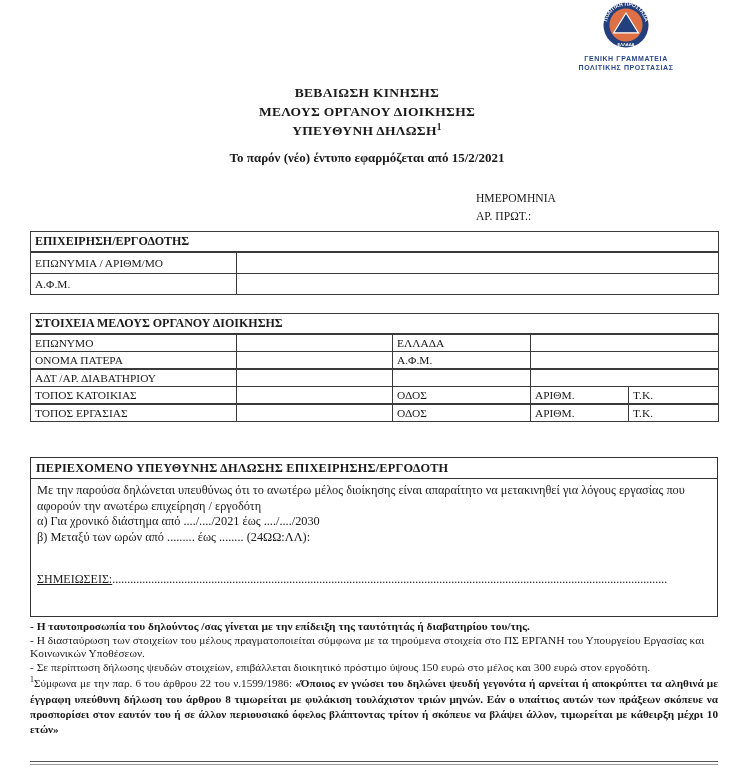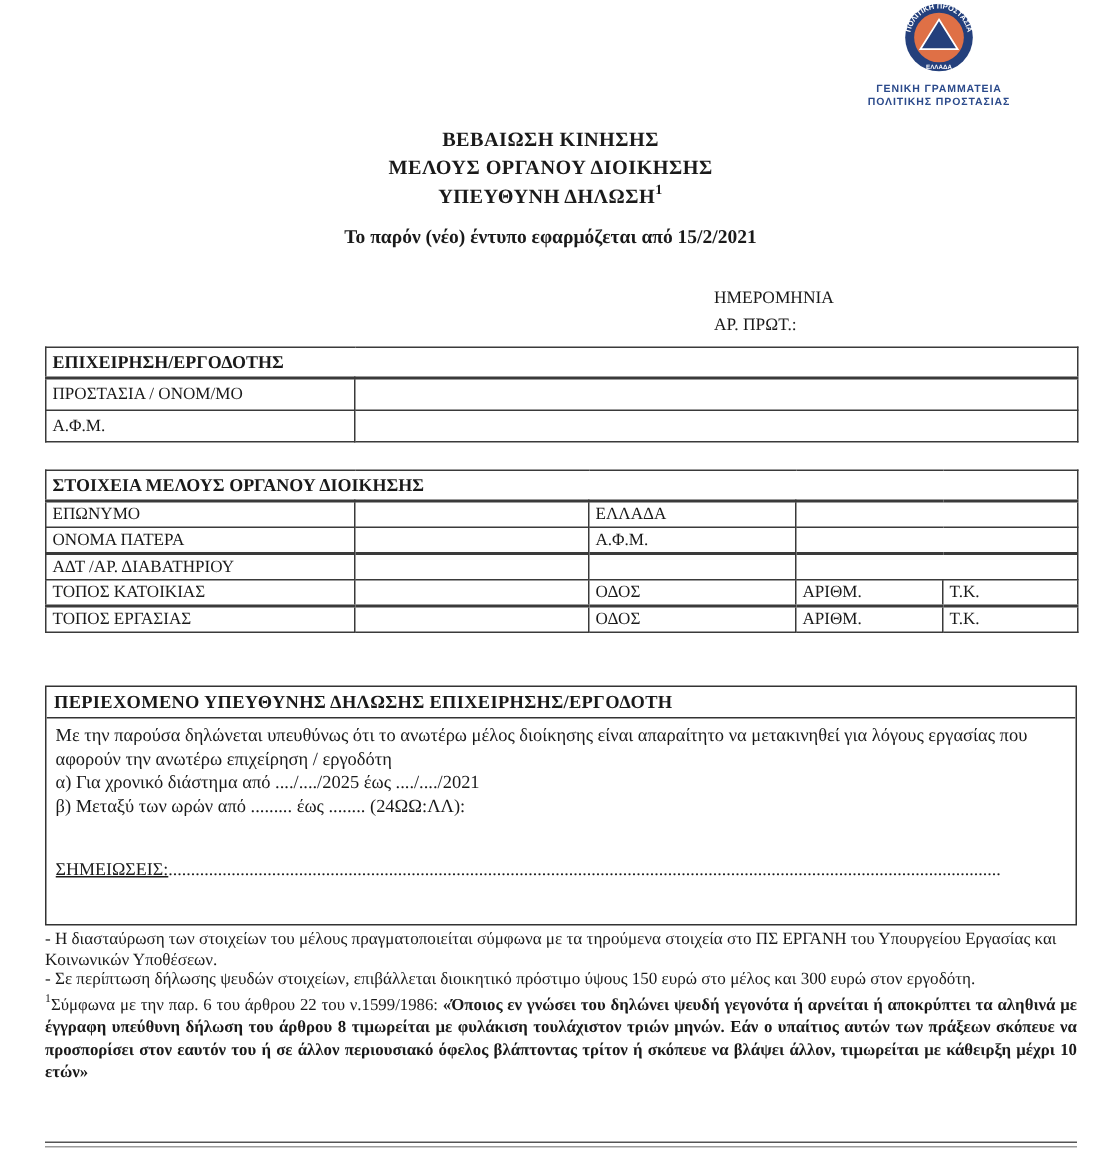--- a/index.html
+++ b/index.html
@@ -82,21 +82,21 @@
 <table class="abs employer-table">
   <colgroup>
       <col style="width:206px">
       <col style="width:482px">
     </colgroup>
   <tbody>
       <tr class="tbl-header">
     <th colspan="2">ΕΠΙΧΕΙΡΗΣΗ/ΕΡΓΟΔΟΤΗΣ</th>
   </tr>
   <tr>
-    <td>ΠΡΟΣΤΑΣΙΑ / ΟΝΟΜ/ΜΟ</td>
+    <td>ΕΠΩΝΥΜΙΑ / ΑΡΙΘΜ/ΜΟ</td>
     <td></td>
   </tr>
   <tr>
     <td>Α.Φ.Μ.</td>
     <td></td>
   </tr>
 </tbody>
   </table>
 
 <table class="abs member-table">
@@ -143,29 +143,30 @@
     <td>ΑΡΙΘΜ.</td>
     <td>Τ.Κ.</td>
   </tr>
 </tbody>
   </table>
 
 <div class="abs decl-box">
   <div class="decl-header">ΠΕΡΙΕΧΟΜΕΝΟ ΥΠΕΥΘΥΝΗΣ ΔΗΛΩΣΗΣ ΕΠΙΧΕΙΡΗΣΗΣ/ΕΡΓΟΔΟΤΗ</div>
   <div class="decl-body">
     <div>Με την παρούσα δηλώνεται υπευθύνως ότι το ανωτέρω μέλος διοίκησης είναι απαραίτητο να μετακινηθεί για λόγους εργασίας που αφορούν την ανωτέρω επιχείρηση / εργοδότη</div>
-    <div class="decl-item">α) Για χρονικό διάστημα από   ..../..../2025 έως   ..../..../2021</div>
+    <div class="decl-item">α) Για χρονικό διάστημα από   ..../..../2021 έως   ..../..../2030</div>
     <div class="decl-item">β) Μεταξύ των ωρών από .........  έως ........ (24ΩΩ:ΛΛ):</div>
     <div class="notes-line">
       <span class="notes-label">ΣΗΜΕΙΩΣΕΙΣ:</span><span>.........................................................................................................................................................................................</span>
     </div>
   </div>
 </div>
 
 <div class="abs footnotes">
+  <div class="fn-bold">- Η ταυτοπροσωπία του δηλούντος /σας γίνεται με την επίδειξη της ταυτότητάς ή διαβατηρίου του/της.</div>
   <div>- Η διασταύρωση των στοιχείων του μέλους πραγματοποιείται σύμφωνα με τα τηρούμενα στοιχεία στο ΠΣ ΕΡΓΑΝΗ του Υπουργείου Εργασίας και Κοινωνικών Υποθέσεων.</div>
   <div class="fn-just">- Σε περίπτωση δήλωσης ψευδών στοιχείων, επιβάλλεται διοικητικό πρόστιμο ύψους 150 ευρώ στο μέλος και 300 ευρώ στον εργοδότη.</div>
   <div class="legal-footnote">
     <sup>1</sup><span>Σύμφωνα με την παρ. 6 του άρθρου 22 του ν.1599/1986: </span><span class="quote">«Όποιος εν γνώσει του δηλώνει ψευδή γεγονότα ή αρνείται ή αποκρύπτει τα αληθινά  με έγγραφη υπεύθυνη δήλωση του  άρθρου 8 τιμωρείται με φυλάκιση τουλάχιστον τριών μηνών. Εάν ο υπαίτιος αυτών των πράξεων σκόπευε να προσπορίσει στον εαυτόν του ή σε άλλον περιουσιακό όφελος βλάπτοντας τρίτον ή σκόπευε να βλάψει άλλον, τιμωρείται με κάθειρξη μέχρι 10 ετών»</span>
   </div>
 </div>
 
 <div class="abs bottom-rule"></div>
 
 </body></html>

